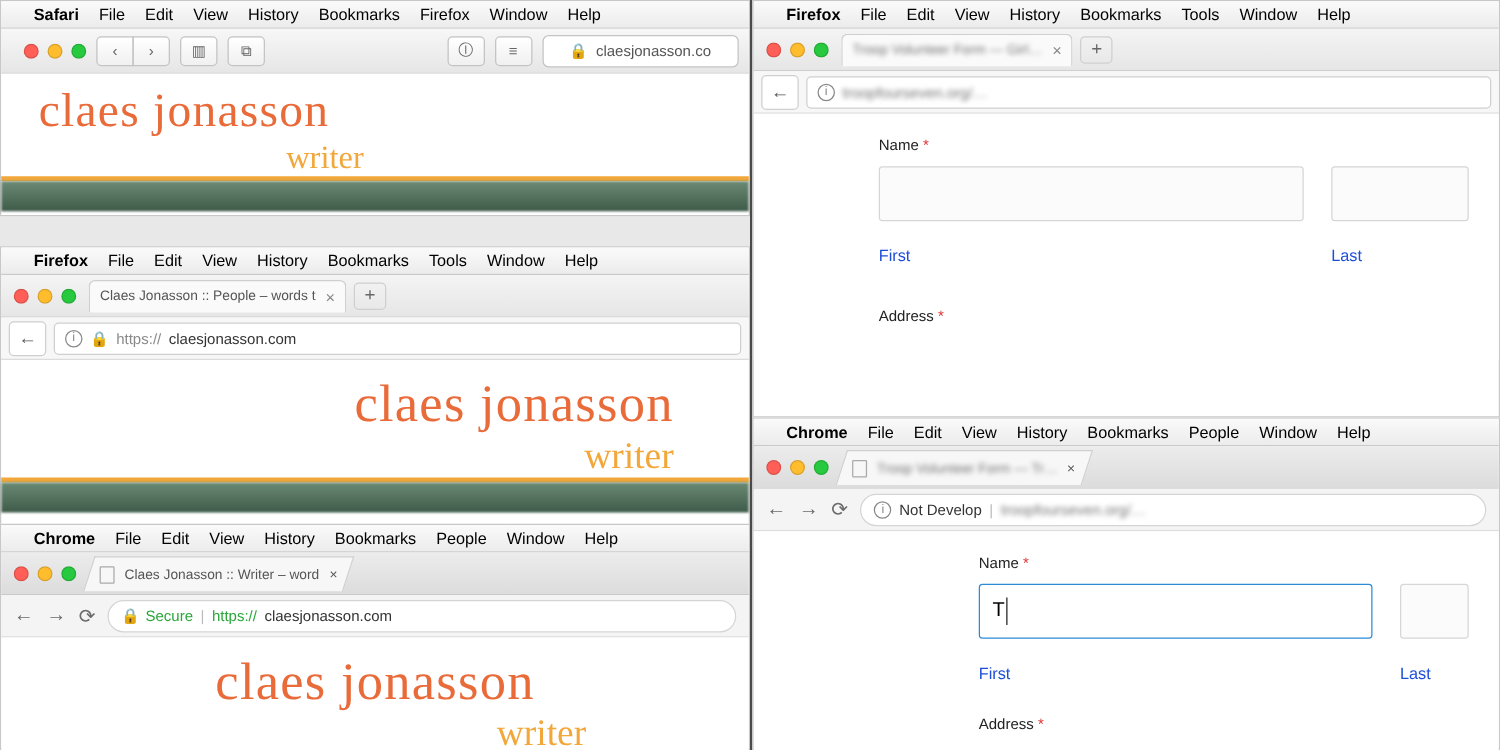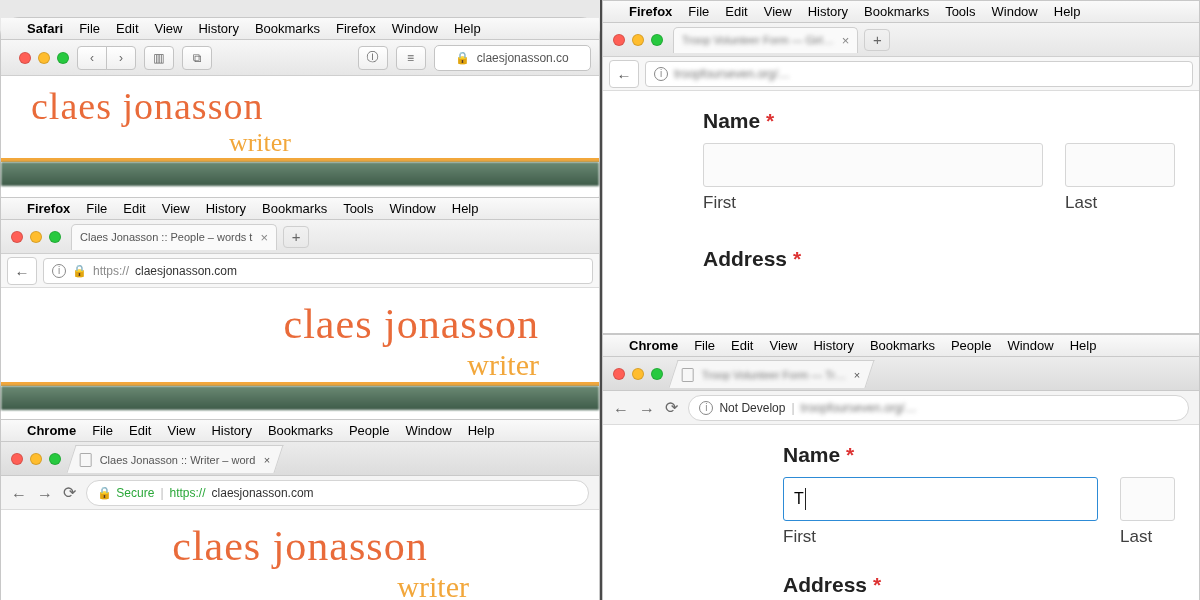--- a/index.html
+++ b/index.html
@@ -51,39 +51,39 @@
 
   
   .brand { padding: 12px 30px 0 30px; background:#fff;}
   .brand-name { font-family: Liberation Serif, serif; font-weight:300; color:#e96b3a; letter-spacing:1px;}
   .brand-sub { font-family: "Comic Sans MS", cursive; color:#f2a73b; text-align:right;}
   .orange-bar { height:4px; background:#f2a73b; }
   .photo { height:24px; background:linear-gradient(#6b8a74,#3e5b49); filter: blur(1px);}
 
   
   .form-area { padding: 18px 24px; background:#fff; }
-  .form-label { font-weight:700; font-size:21px; color:#222; margin-bottom:10px;}
+  .form-label { font-weight:400; font-size:12px; color:#222; margin-bottom:10px;}
   .req { color:#d33; }
   .row2 { display:flex; gap:22px; }
   .field { flex:1; }
   .input { width:100%; height:44px; border:1px solid #d6d6d6; border-radius:3px; background:#fbfbfb; padding:0 10px; font-size:16px;}
   .input.focus { border:1.5px solid #2d8bd6; background:#fff;}
-  .sublabel { font-size:17px; color:#404040; margin-top:6px;}
+  .sublabel { font-size:13px; color:#1d4ed8; margin-top:20px;}
   .blurtxt { filter: blur(2.2px); color:#777; display:inline-block;}
   .caret { display:inline-block; width:1px; height:22px; background:#222; vertical-align:middle; margin-left:1px;}
   .docicon { width:12px; height:14px; border:1px solid #aaa; border-radius:1px; position:relative; }
 </style>
 </head>
 <body>
 
 <div class="grid">
 
   <div class="col">
 
-    <div class="panel" style="top:17px; height:197px;border-radius:19px;">
+    <div class="panel" style="top:0; height:173px;">
       <div class="menubar">
         <span class="apple"></span>
         <span class="app">Safari</span>
         <span>File</span>
         <span>Edit</span>
         <span>View</span>
         <span>History</span>
         <span>Bookmarks</span>
         <span>Firefox</span>
         <span>Window</span>

